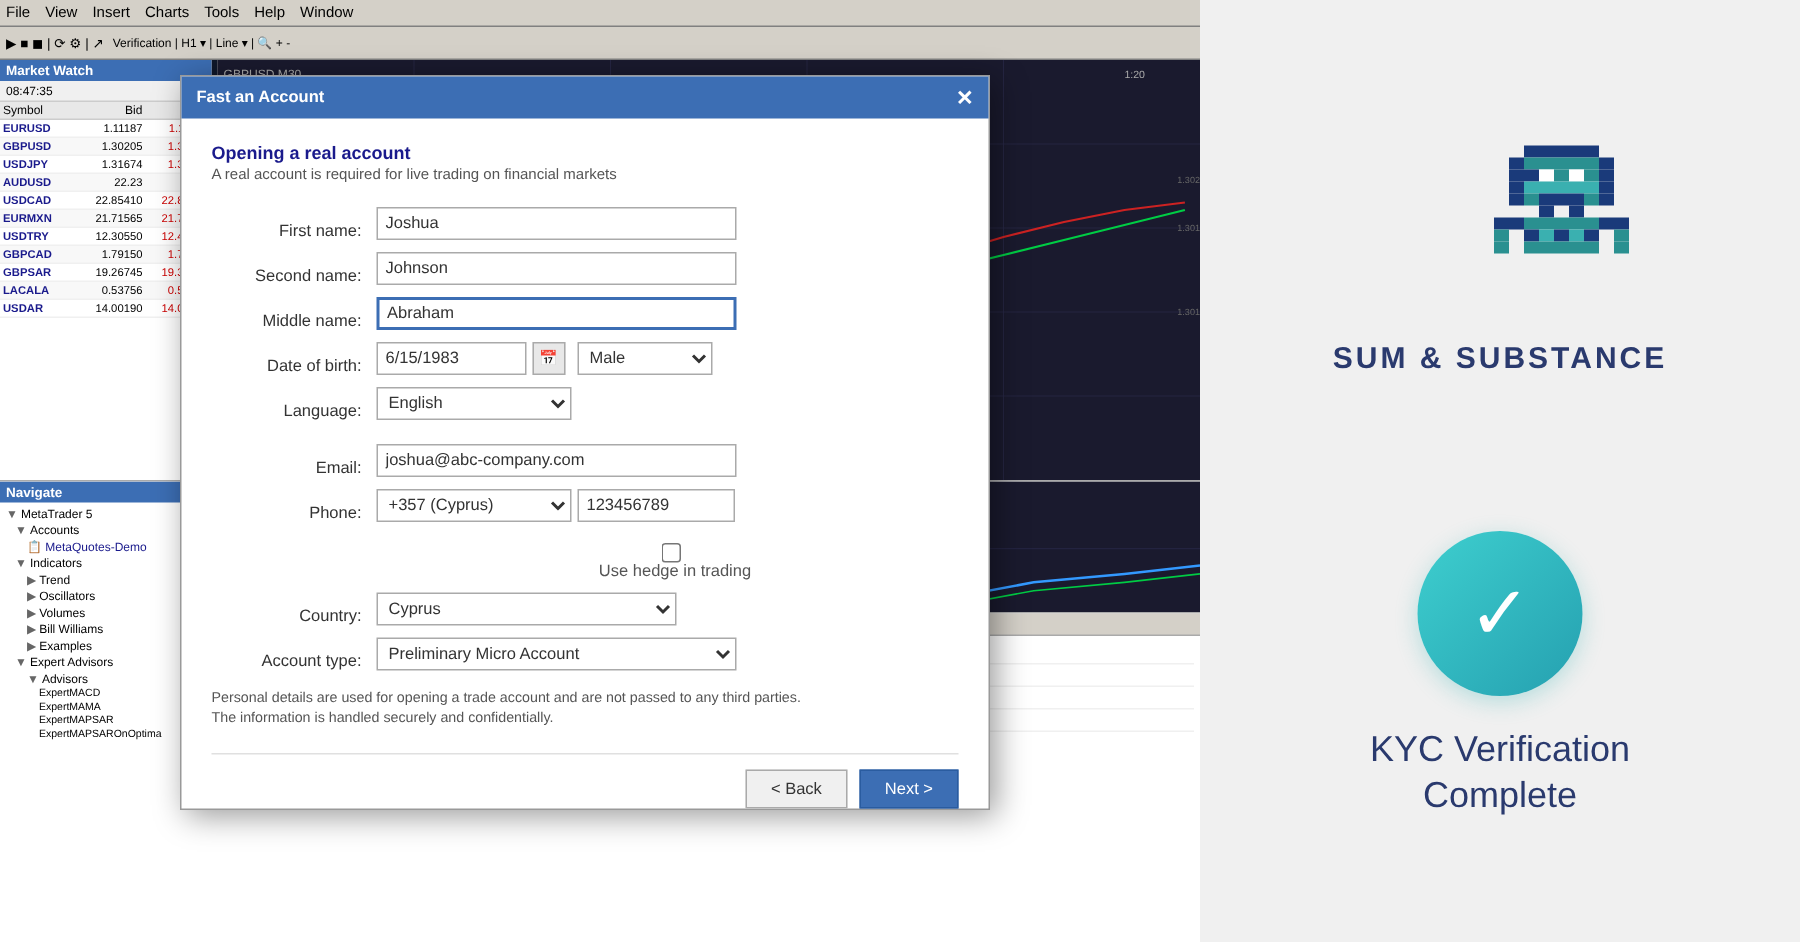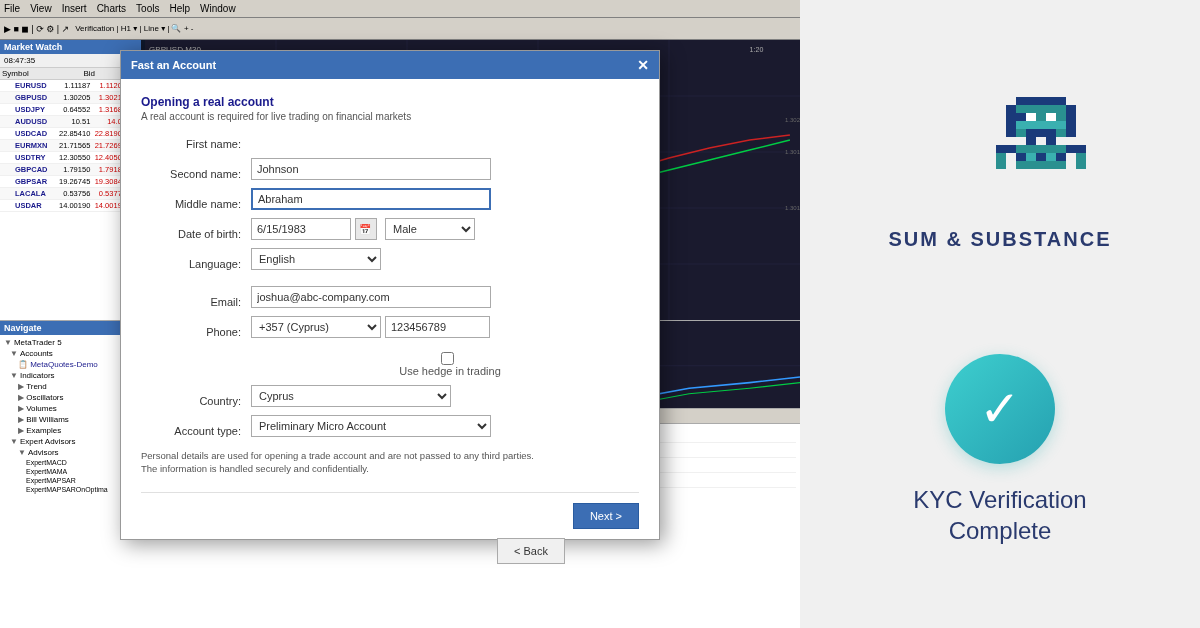--- a/index.html
+++ b/index.html
@@ -117,21 +117,21 @@
       padding: 1px 2px;
     }
 
     .mw-col-symbol { width: 45px; }
     .mw-col-bid { width: 50px; text-align: right; }
     .mw-col-ask { width: 45px; text-align: right; }
 
     .mw-row {
       display: flex;
       font-size: 7.5px;
-      padding: 1px 15px;
+      padding: 1px 2px;
       border-bottom: 1px solid #f0f0f0;
     }
 
     .mw-row:nth-child(even) { background: #f8f8f8; }
     .mw-row .sym { width: 45px; color: #1a1a8c; font-weight: bold; }
     .mw-row .bid { width: 50px; text-align: right; color: #000; }
     .mw-row .ask { width: 45px; text-align: right; color: #c00; }
 
     
     .mt5-chart-area {
@@ -404,21 +404,20 @@
       height: 26px;
       padding: 0 16px;
       font-size: 11px;
       cursor: pointer;
       border: 1px solid #aaa;
     }
 
     .btn-back {
       background: #f0f0f0;
       color: #333;
-      margin-top: 35px;
     }
 
     .btn-next {
       background: #3c6eb4;
       color: #fff;
       border-color: #2a5ca0;
     }
 
     
     .right-panel {
@@ -558,26 +557,26 @@
       <span class="bid">1.11187</span>
       <span class="ask">1.11204</span>
     </div>
           <div class="mw-row">
       <span class="sym">GBPUSD</span>
       <span class="bid">1.30205</span>
       <span class="ask">1.30218</span>
     </div>
           <div class="mw-row">
       <span class="sym">USDJPY</span>
-      <span class="bid">0.64552</span>
+      <span class="bid">1.31674</span>
       <span class="ask">1.31681</span>
     </div>
           <div class="mw-row">
       <span class="sym">AUDUSD</span>
-      <span class="bid">10.51</span>
+      <span class="bid">22.23</span>
       <span class="ask">14.01</span>
     </div>
           <div class="mw-row">
       <span class="sym">USDCAD</span>
       <span class="bid">22.85410</span>
       <span class="ask">22.81900</span>
     </div>
           <div class="mw-row">
       <span class="sym">EURMXN</span>
       <span class="bid">21.71565</span>
@@ -734,20 +733,21 @@
       <div class="dialog-titlebar">
         <span>Fast an Account</span>
         <span class="dialog-close">✕</span>
       </div>
       <div class="dialog-body">
         <div class="dialog-section-title">Opening a real account</div>
         <div class="dialog-section-desc">A real account is required for live trading on financial markets</div>
 
         <div class="form-row">
           <div class="form-label">First name:</div>
+          <input type="text" class="form-input form-input-text" value="Joshua" style="">
         </div>
 
         <div class="form-row">
           <div class="form-label">Second name:</div>
           <input type="text" class="form-input form-input-text" value="Johnson" style="">
         </div>
 
         <div class="form-row">
           <div class="form-label">Middle name:</div>
           <input type="text" class="form-input form-input-text form-input-active" value="Abraham" style="">

